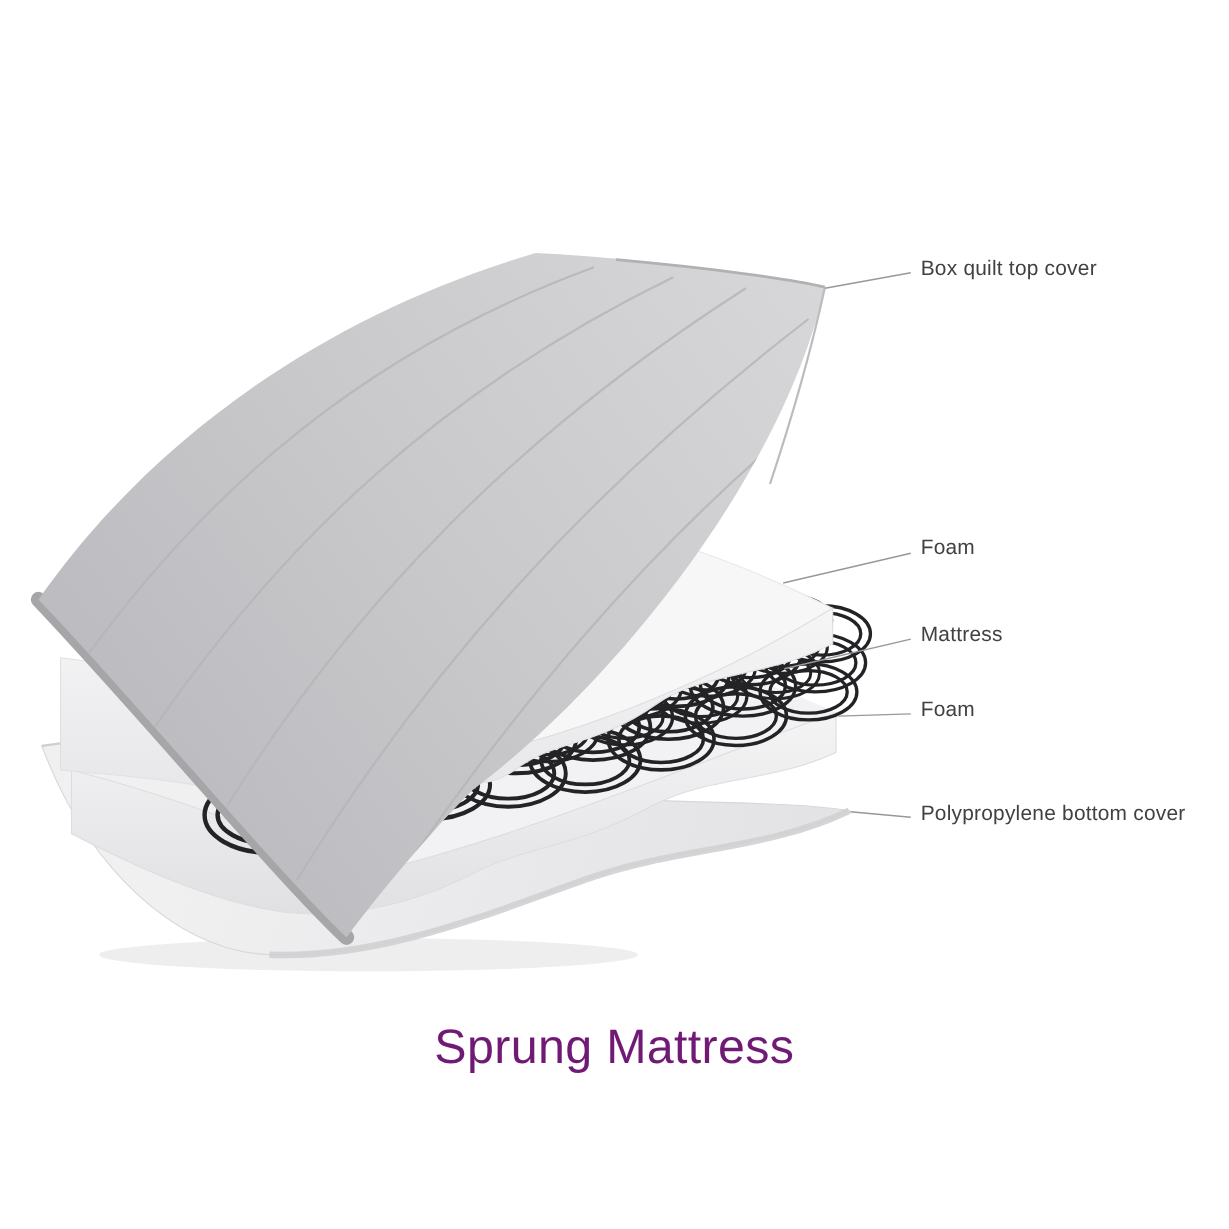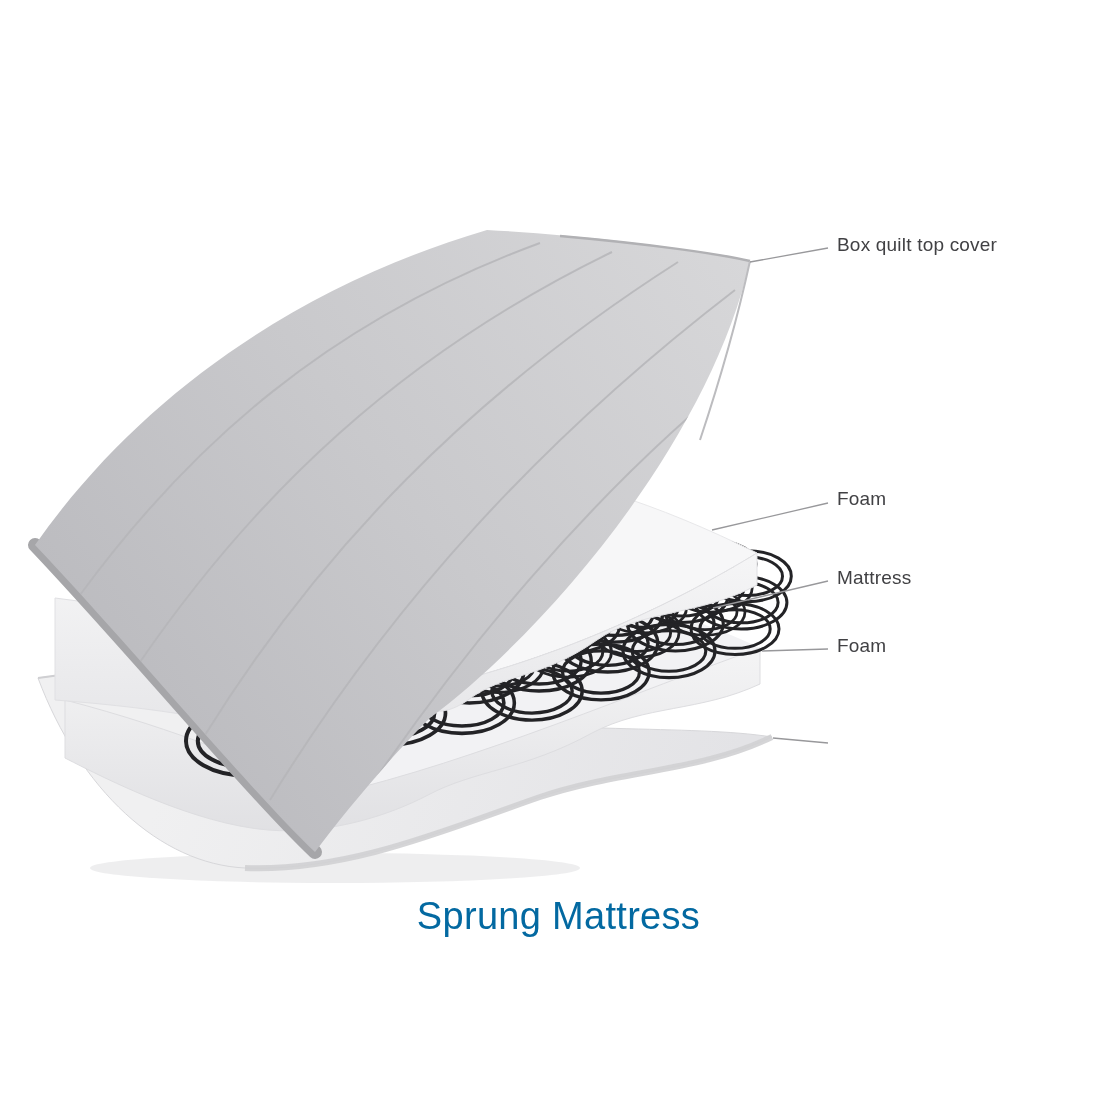--- a/index.html
+++ b/index.html
@@ -15,25 +15,25 @@
     position:absolute;
     left:837px;
     transform:translateY(-50%);
     font-size:19px;
     letter-spacing:0.2px;
     color:#414144;
     white-space:nowrap;
   }
   #diagram-title{
     position:absolute;
-    left:50%;top:916px;
+    left:50%;top:952px;
     transform:translate(-50%,-50%);
-    font-size:38px;
+    font-size:44px;
     letter-spacing:0.3px;
-    color:#0369a1;
+    color:#701a75;
     white-space:nowrap;
   }
 </style>
 </head>
 <body>
 
 <div id="stage">
 
   <svg id="artwork" width="1117" height="1117" viewBox="0 0 1117 1117" xmlns="http://www.w3.org/2000/svg">
     <defs>
@@ -136,16 +136,17 @@
       <path d="M 713 608 L 828 581"></path>
       <path d="M 762 651 L 828 649"></path>
       <path d="M 773 738 L 828 743"></path>
     </g>
   </svg>
 
   <div class="layer-label" style="top:245px">Box quilt top cover</div>
   <div class="layer-label" style="top:499px">Foam</div>
   <div class="layer-label" style="top:578px">Mattress</div>
   <div class="layer-label" style="top:646px">Foam</div>
+  <div class="layer-label" style="top:740px">Polypropylene bottom cover</div>
 
   <div id="diagram-title">Sprung Mattress</div>
 
 </div>
 
 </body></html>

